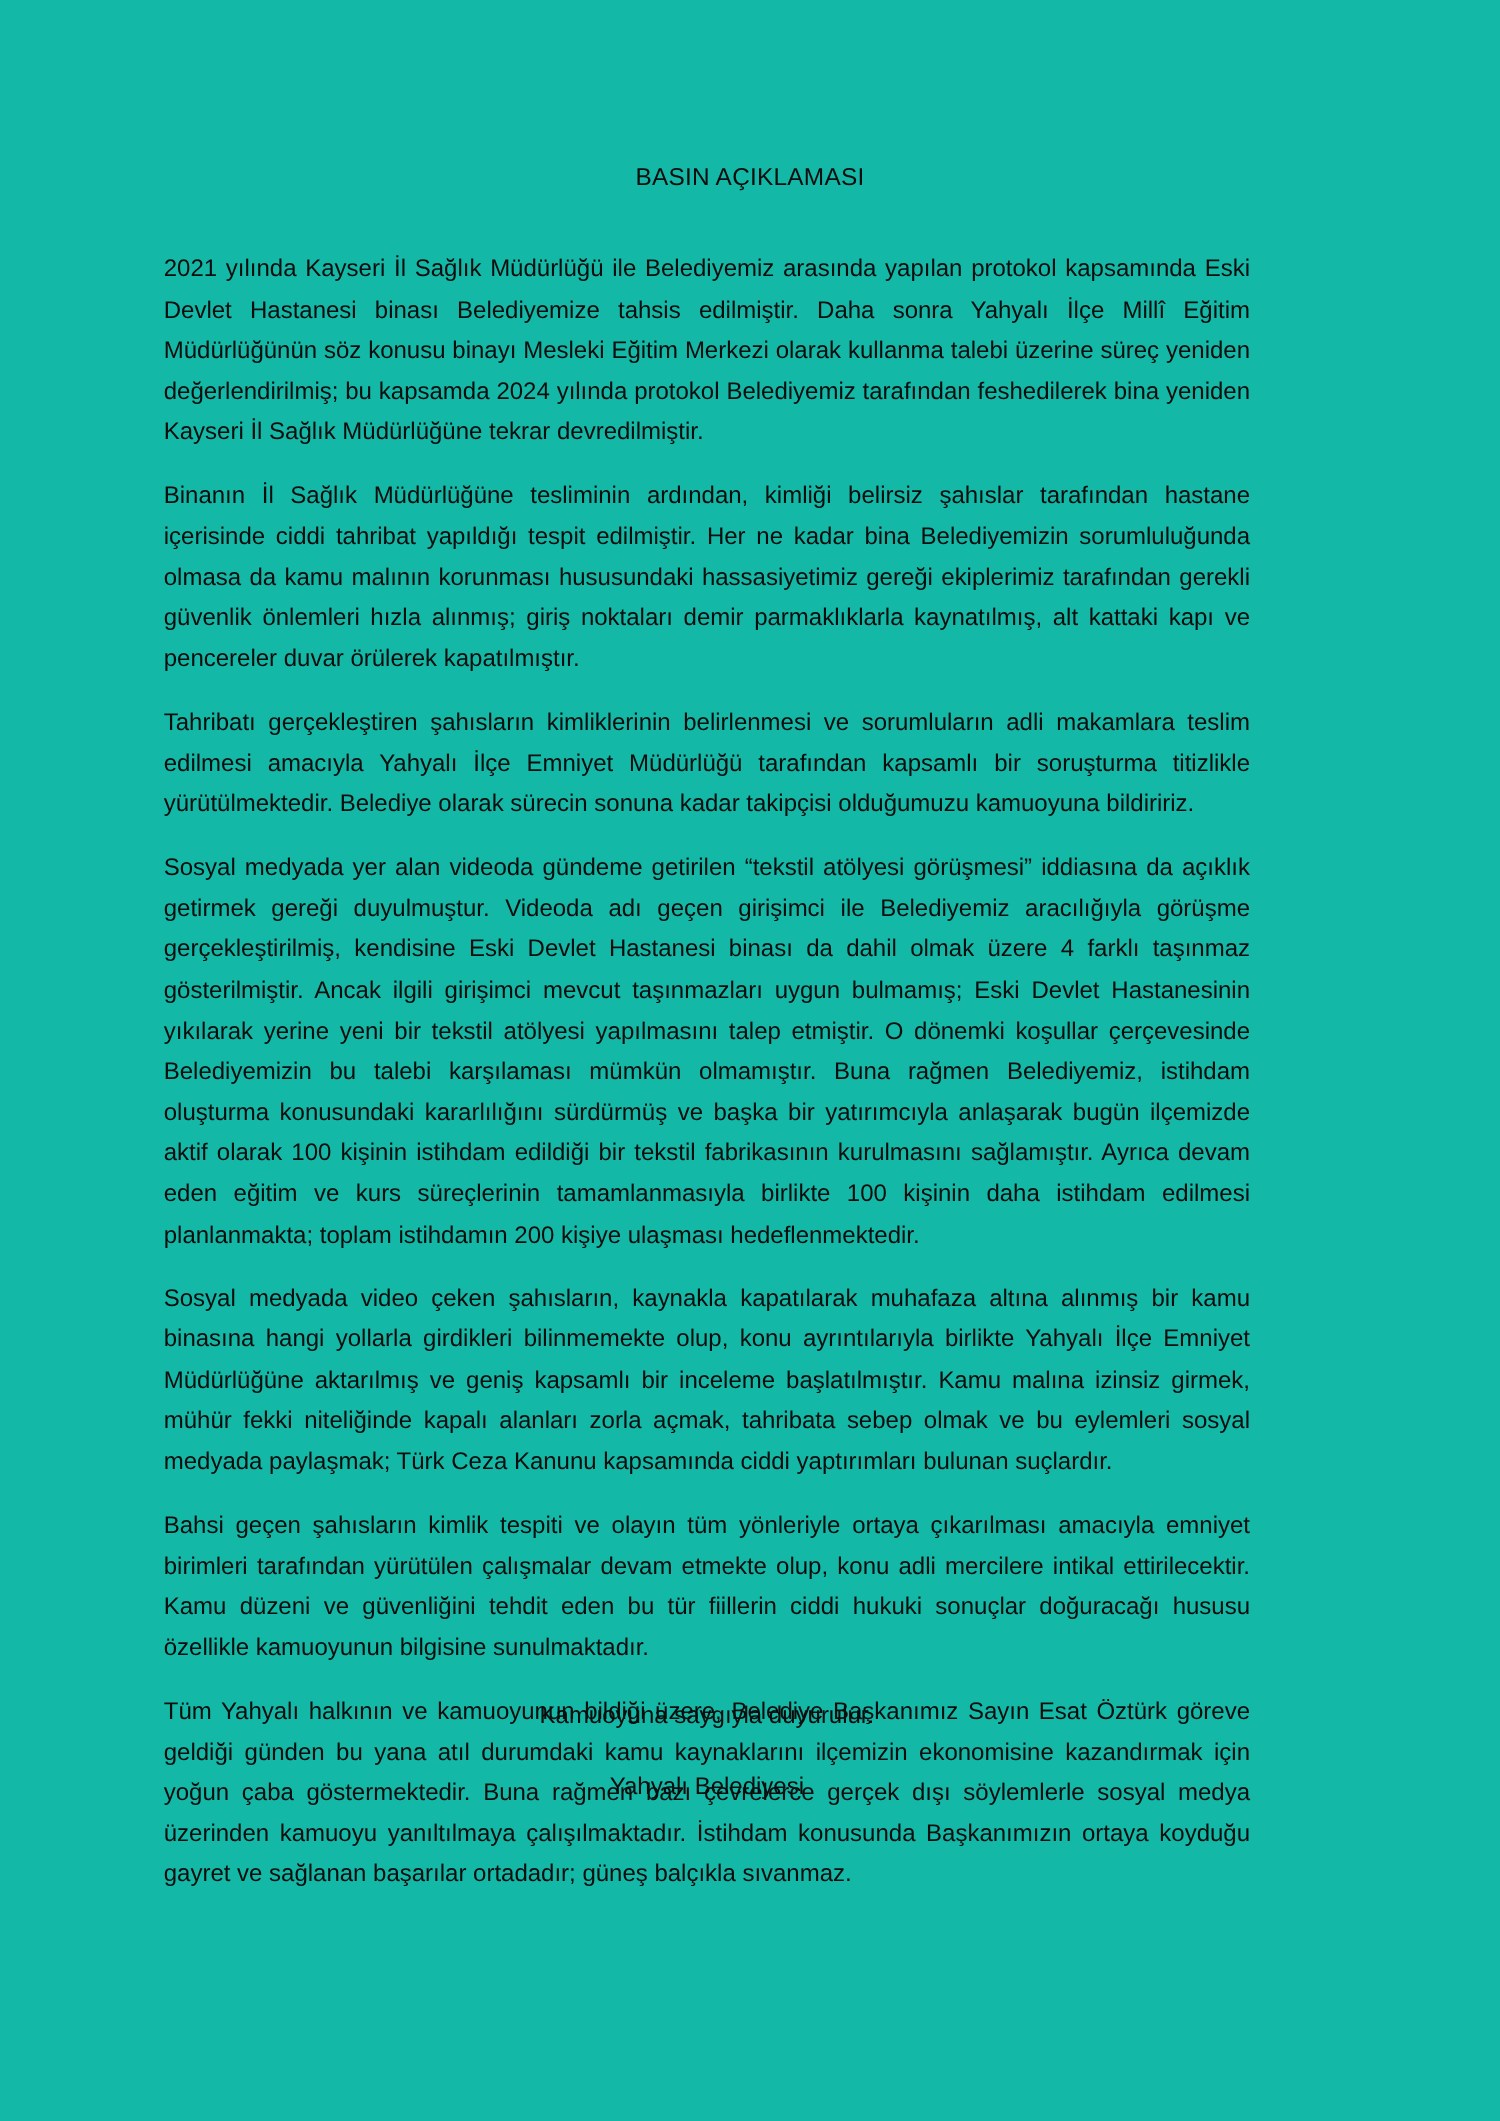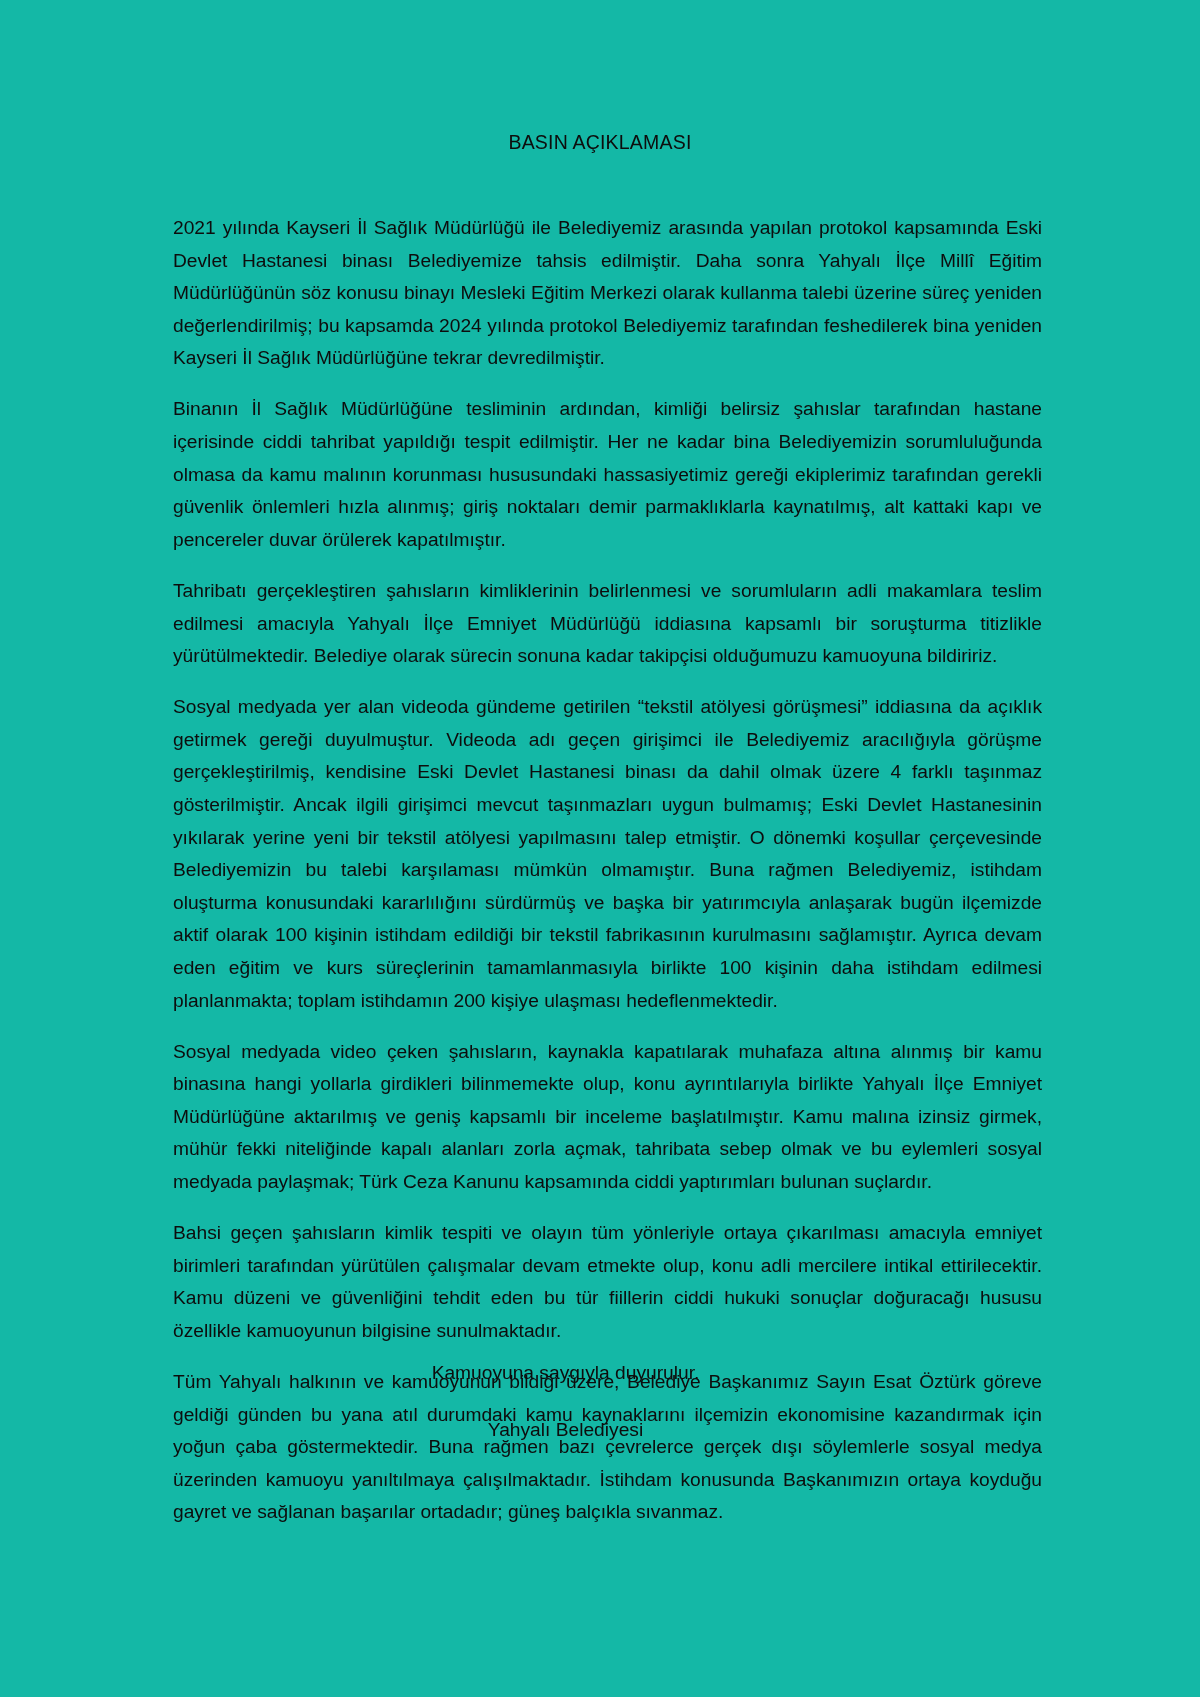--- a/index.html
+++ b/index.html
@@ -27,24 +27,23 @@
     width: 1200px;
     text-align: center;
     font-size: 19.5px;
     letter-spacing: 0.2px;
     line-height: 1.2;
     font-weight: 400;
     color: #0d0d0d;
   }
   .body-block {
     position: absolute;
-    top: 212px;
+    top: 200px;
     left: 131px;
     width: 869px;
-    margin-left: 42px;
   }
   .para {
     text-align: justify;
     text-justify: inter-word;
     font-size: 19.2px;
     line-height: 32.6px;
     margin: 0 0 18.5px 0;
     color: #0d0d0d;
     hyphens: none;
   }
@@ -71,21 +70,21 @@
 </head>
 <body>
 
 <div class="page">
 
   <div class="doc-title">BASIN AÇIKLAMASI</div>
 
   <div class="body-block">
     <p class="para">2021 yılında Kayseri İl Sağlık Müdürlüğü ile Belediyemiz arasında yapılan protokol kapsamında Eski Devlet Hastanesi binası Belediyemize tahsis edilmiştir. Daha sonra Yahyalı İlçe Millî Eğitim Müdürlüğünün söz konusu binayı Mesleki Eğitim Merkezi olarak kullanma talebi üzerine süreç yeniden değerlendirilmiş; bu kapsamda 2024 yılında protokol Belediyemiz tarafından feshedilerek bina yeniden Kayseri İl Sağlık Müdürlüğüne tekrar devredilmiştir.</p>
     <p class="para">Binanın İl Sağlık Müdürlüğüne tesliminin ardından, kimliği belirsiz şahıslar tarafından hastane içerisinde ciddi tahribat yapıldığı tespit edilmiştir. Her ne kadar bina Belediyemizin sorumluluğunda olmasa da kamu malının korunması hususundaki hassasiyetimiz gereği ekiplerimiz tarafından gerekli güvenlik önlemleri hızla alınmış; giriş noktaları demir parmaklıklarla kaynatılmış, alt kattaki kapı ve pencereler duvar örülerek kapatılmıştır.</p>
-    <p class="para">Tahribatı gerçekleştiren şahısların kimliklerinin belirlenmesi ve sorumluların adli makamlara teslim edilmesi amacıyla Yahyalı İlçe Emniyet Müdürlüğü iddiasına kapsamlı bir soruşturma titizlikle yürütülmektedir. Belediye olarak sürecin sonuna kadar takipçisi olduğumuzu kamuoyuna bildiririz.</p>
+    <p class="para">Tahribatı gerçekleştiren şahısların kimliklerinin belirlenmesi ve sorumluların adli makamlara teslim edilmesi amacıyla Yahyalı İlçe Emniyet Müdürlüğü tarafından kapsamlı bir soruşturma titizlikle yürütülmektedir. Belediye olarak sürecin sonuna kadar takipçisi olduğumuzu kamuoyuna bildiririz.</p>
     <p class="para">Sosyal medyada yer alan videoda gündeme getirilen “tekstil atölyesi görüşmesi” iddiasına da açıklık getirmek gereği duyulmuştur. Videoda adı geçen girişimci ile Belediyemiz aracılığıyla görüşme gerçekleştirilmiş, kendisine Eski Devlet Hastanesi binası da dahil olmak üzere 4 farklı taşınmaz gösterilmiştir. Ancak ilgili girişimci mevcut taşınmazları uygun bulmamış; Eski Devlet Hastanesinin yıkılarak yerine yeni bir tekstil atölyesi yapılmasını talep etmiştir. O dönemki koşullar çerçevesinde Belediyemizin bu talebi karşılaması mümkün olmamıştır. Buna rağmen Belediyemiz, istihdam oluşturma konusundaki kararlılığını sürdürmüş ve başka bir yatırımcıyla anlaşarak bugün ilçemizde aktif olarak 100 kişinin istihdam edildiği bir tekstil fabrikasının kurulmasını sağlamıştır. Ayrıca devam eden eğitim ve kurs süreçlerinin tamamlanmasıyla birlikte 100 kişinin daha istihdam edilmesi planlanmakta; toplam istihdamın 200 kişiye ulaşması hedeflenmektedir.</p>
     <p class="para">Sosyal medyada video çeken şahısların, kaynakla kapatılarak muhafaza altına alınmış bir kamu binasına hangi yollarla girdikleri bilinmemekte olup, konu ayrıntılarıyla birlikte Yahyalı İlçe Emniyet Müdürlüğüne aktarılmış ve geniş kapsamlı bir inceleme başlatılmıştır. Kamu malına izinsiz girmek, mühür fekki niteliğinde kapalı alanları zorla açmak, tahribata sebep olmak ve bu eylemleri sosyal medyada paylaşmak; Türk Ceza Kanunu kapsamında ciddi yaptırımları bulunan suçlardır.</p>
     <p class="para">Bahsi geçen şahısların kimlik tespiti ve olayın tüm yönleriyle ortaya çıkarılması amacıyla emniyet birimleri tarafından yürütülen çalışmalar devam etmekte olup, konu adli mercilere intikal ettirilecektir. Kamu düzeni ve güvenliğini tehdit eden bu tür fiillerin ciddi hukuki sonuçlar doğuracağı hususu özellikle kamuoyunun bilgisine sunulmaktadır.</p>
     <p class="para">Tüm Yahyalı halkının ve kamuoyunun bildiği üzere, Belediye Başkanımız Sayın Esat Öztürk göreve geldiği günden bu yana atıl durumdaki kamu kaynaklarını ilçemizin ekonomisine kazandırmak için yoğun çaba göstermektedir. Buna rağmen bazı çevrelerce gerçek dışı söylemlerle sosyal medya üzerinden kamuoyu yanıltılmaya çalışılmaktadır. İstihdam konusunda Başkanımızın ortaya koyduğu gayret ve sağlanan başarılar ortadadır; güneş balçıkla sıvanmaz.</p>
   </div>
 
   <div class="closing-block">
     <p class="closing-line">Kamuoyuna saygıyla duyurulur.</p>
     <p class="closing-line">Yahyalı Belediyesi</p>
   </div>

